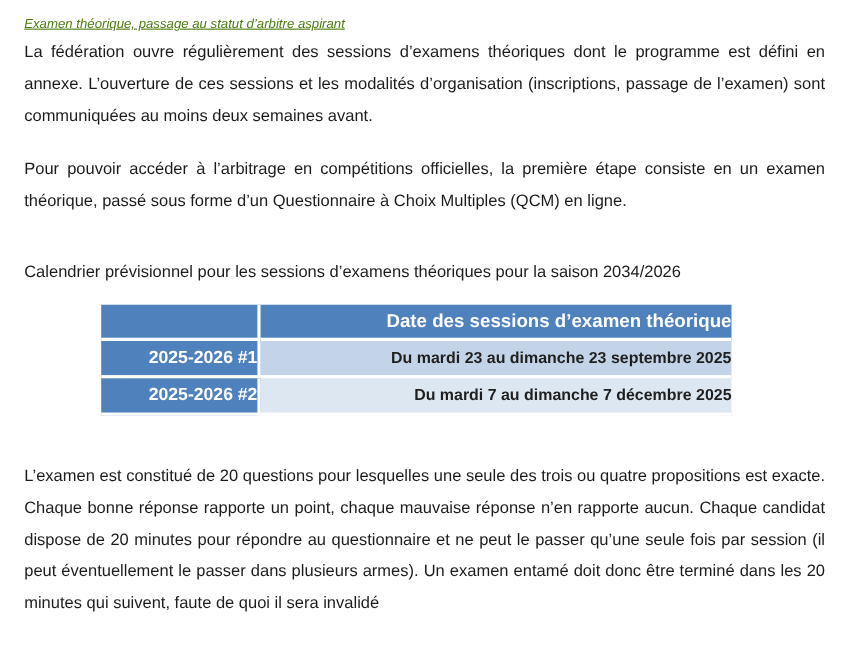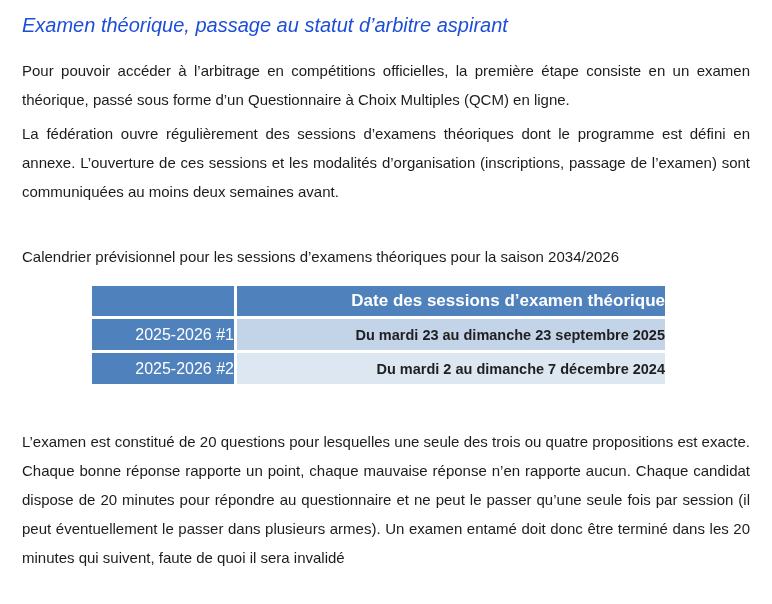--- a/index.html
+++ b/index.html
@@ -7,24 +7,25 @@
     position: relative;
     width: 772px;
     height: 604px;
     background: #ffffff;
     font-family: "Liberation Sans", sans-serif;
     color: #1c1c1c;
     overflow: hidden;
   }
   .title {
     margin: 14px 22px 0 22px;
-    font-size: 20px;
+    font-size: 12px;
     font-weight: normal;
     font-style: italic;
-    color: #1d4ed8;
+    text-decoration: underline;
+    color: #4d7c0f;
   }
   .body-text {
     margin: 0 22px;
     font-size: 15px;
     line-height: 29px;
     text-align: justify;
     color: #1c1c1c;
   }
   .para-1 { margin-top: 19px; }
   .para-2 { margin-top: 5px; }
@@ -56,21 +57,21 @@
     font-size: 17px;
     font-weight: bold;
     text-align: center;
     height: 30px;
     border-bottom: 3px solid #ffffff;
   }
   .session-cell {
     background: #4f81bd;
     color: #ffffff;
     font-size: 16px;
-    font-weight: normal;
+    font-weight: bold;
     text-align: left;
     padding-left: 12px;
     height: 31px;
     border-right: 3px solid #ffffff;
     border-bottom: 3px solid #ffffff;
   }
   .date-cell {
     font-size: 14.5px;
     font-weight: bold;
     color: #1f1f1f;
@@ -81,23 +82,23 @@
   .shade-a { background: #c3d3e8; }
   .shade-b { background: #dce7f2; }
 </style>
 </head>
 <body>
 
 <div class="page">
 
   <h1 class="title">Examen théorique, passage au statut d’arbitre aspirant</h1>
 
+  <p class="body-text para-2">La fédération ouvre régulièrement des sessions d’examens théoriques dont le programme est défini en annexe. L’ouverture de ces sessions et les modalités d’organisation (inscriptions, passage de l’examen) sont communiquées au moins deux semaines avant.</p>
+
   <p class="body-text para-1">Pour pouvoir accéder à l’arbitrage en compétitions officielles, la première étape consiste en un examen théorique, passé sous forme d’un Questionnaire à Choix Multiples (QCM) en ligne.</p>
-
-  <p class="body-text para-2">La fédération ouvre régulièrement des sessions d’examens théoriques dont le programme est défini en annexe. L’ouverture de ces sessions et les modalités d’organisation (inscriptions, passage de l’examen) sont communiquées au moins deux semaines avant.</p>
 
   <p class="body-text calendar-line">Calendrier prévisionnel pour les sessions d’examens théoriques pour la saison 2034/2026</p>
 
   <table class="sessions-table">
     <colgroup>
       <col class="col-session">
       <col>
     </colgroup>
     <thead>
       <tr>
@@ -105,20 +106,20 @@
         <th class="header-cell">Date des sessions d’examen théorique</th>
       </tr>
     </thead>
     <tbody>
       <tr>
         <td class="session-cell">2025-2026 #1</td>
         <td class="date-cell shade-a">Du mardi 23 au dimanche 23 septembre 2025</td>
       </tr>
       <tr>
         <td class="session-cell">2025-2026 #2</td>
-        <td class="date-cell shade-b">Du mardi 2 au dimanche 7 décembre 2024</td>
+        <td class="date-cell shade-b">Du mardi 7 au dimanche 7 décembre 2025</td>
       </tr>
     </tbody>
   </table>
 
   <p class="body-text closing">L’examen est constitué de 20 questions pour lesquelles une seule des trois ou quatre propositions est exacte. Chaque bonne réponse rapporte un point, chaque mauvaise réponse n’en rapporte aucun. Chaque candidat dispose de 20 minutes pour répondre au questionnaire et ne peut le passer qu’une seule fois par session (il peut éventuellement le passer dans plusieurs armes). Un examen entamé doit donc être terminé dans les 20 minutes qui suivent, faute de quoi il sera invalidé</p>
 
 </div>
 
 </body></html>

